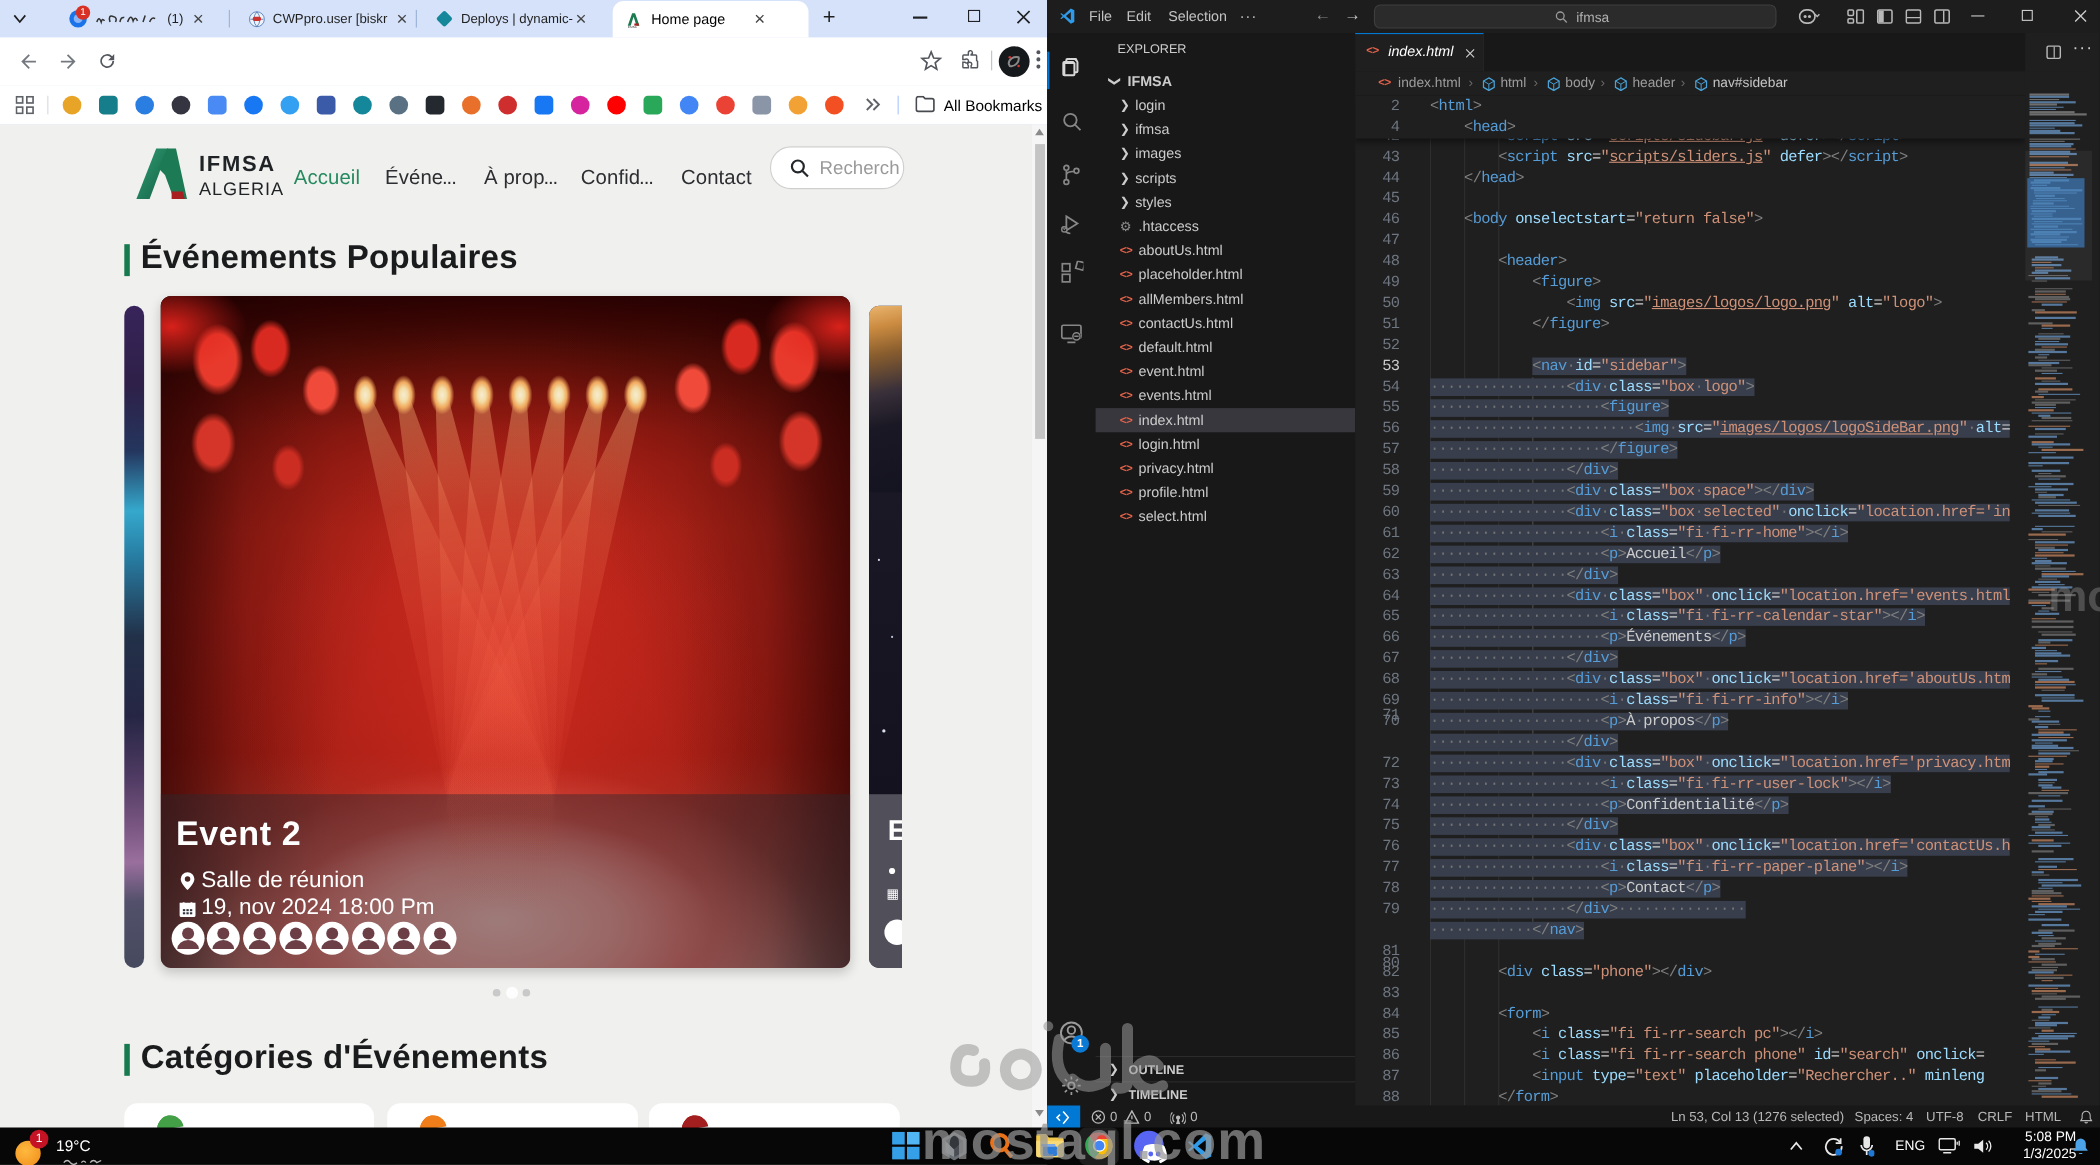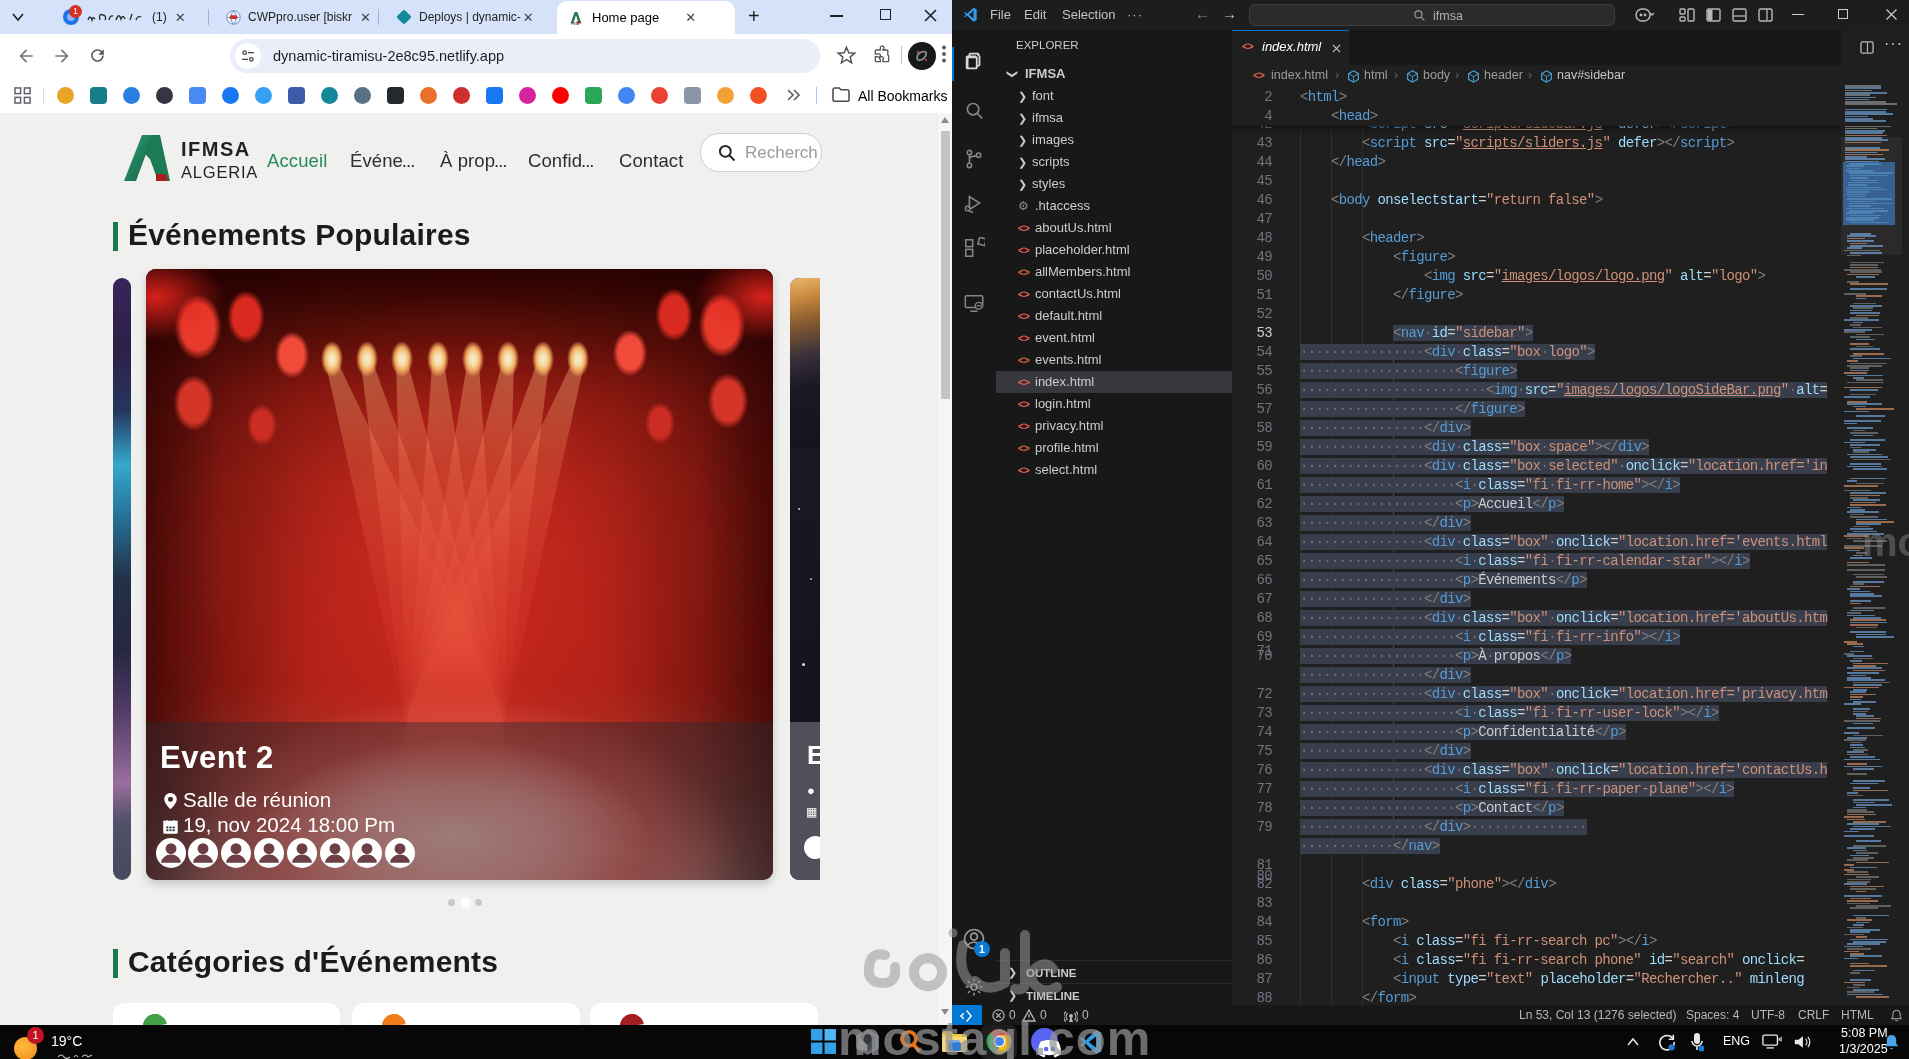--- a/index.html
+++ b/index.html
@@ -132,31 +132,20 @@
     <div id="toolbar" class="abs">
       <svg class="navic" style="left:16px;top:12px" width="20" height="20" viewBox="0 0 24 24">
           <path d="M20 11H7.8l5.6-5.6L12 4l-8 8 8 8 1.4-1.4L7.8 13H20v-2z" fill="#747980"></path>
         </svg>
       <svg class="navic" style="left:52px;top:12px" width="20" height="20" viewBox="0 0 24 24">
           <path d="M4 11h12.2l-5.6-5.6L12 4l8 8-8 8-1.4-1.4 5.6-5.6H4v-2z" fill="#747980"></path>
         </svg>
       <svg class="navic" style="left:88px;top:12px" width="19" height="19" viewBox="0 0 24 24">
           <path d="M17.65 6.35A8 8 0 1 0 20 12h-2.1a6 6 0 1 1-1.7-4.2L13 11h7V4l-2.35 2.35z" fill="#53575d"></path>
         </svg>
-      <div id="urlpill">
-        <span style="width:26px;height:26px;background:#fff;border-radius:50%;margin-left:5px;position:relative">
-          <svg style="position:absolute;left:5px;top:5px" width="16" height="16" viewBox="0 0 24 24">
-              <circle cx="7" cy="7" r="2.6" fill="none" stroke="#474b50" stroke-width="2"></circle>
-              <path d="M12 7 h9" stroke="#474b50" stroke-width="2"></path>
-              <circle cx="17" cy="17" r="2.6" fill="none" stroke="#474b50" stroke-width="2"></circle>
-              <path d="M3 17 h9" stroke="#474b50" stroke-width="2"></path>
-            </svg>
-        </span>
-        <span style="margin-left:12px">dynamic-tiramisu-2e8c95.netlify.app</span>
-      </div>
       <svg class="navic" style="left:836px;top:11px" width="21" height="21" viewBox="0 0 24 24">
           <path d="M12 2.5 l2.6 6.3 6.9 .5 -5.3 4.5 1.7 6.7 -5.9 -3.7 -5.9 3.7 1.7 -6.7 -5.3 -4.5 6.9 -.5z" fill="none" stroke="#53575d" stroke-width="1.7"></path>
         </svg>
       <svg class="navic" style="left:872px;top:11px" width="20" height="20" viewBox="0 0 24 24">
           <path d="M20 13v6a1 1 0 0 1-1 1h-6v-2.3a2.2 2.2 0 1 0-3 0V20H5a1 1 0 0 1-1-1v-5h2.3a2.2 2.2 0 1 0 0-3H4V7a1 1 0 0 1 1-1h5V3.7A2.2 2.2 0 1 1 13 5.5V6h5a1 1 0 0 1 1 1v5z" fill="none" stroke="#53575d" stroke-width="1.6"></path>
         </svg>
       <div style="position:absolute;left:901px;top:12px;width:1px;height:18px;background:#bcc0c7"></div>
       <span style="position:absolute;left:908px;top:8px;width:28px;height:28px;border-radius:50%;background:#16191c"></span>
       <svg style="position:absolute;left:914px;top:14px" width="16" height="16" viewBox="0 0 16 16">
           <path d="M3 10 C3 5 8 3 12 4 C13 8 9 13 4 12 Z" fill="none" stroke="#888" stroke-width="1.8"></path>
@@ -490,21 +479,21 @@
 
     <div id="sidebar" class="abs">
       <div style="position:absolute;left:20px;top:9px;font-size:11.5px;color:#cccccc">EXPLORER</div>
       <div style="position:absolute;left:250px;top:5px;letter-spacing:1px;color:#cccccc">···</div>
       <div class="srow" style="top:33px;">
           <span class="chev" style="position:absolute;left:12px;top:0;transform:rotate(90deg)">❯</span>
           <span style="position:absolute;left:29px;font-weight:bold">IFMSA</span>
         </div>
       <div class="srow" style="top:55px;">
           <span class="chev" style="position:absolute;left:22px">❯</span>
-          <span style="position:absolute;left:36px">font</span>
+          <span style="position:absolute;left:36px">login</span>
         </div>
       <div class="srow" style="top:77px;">
           <span class="chev" style="position:absolute;left:22px">❯</span>
           <span style="position:absolute;left:36px">ifmsa</span>
         </div>
       <div class="srow" style="top:99px;">
           <span class="chev" style="position:absolute;left:22px">❯</span>
           <span style="position:absolute;left:36px">images</span>
         </div>
       <div class="srow" style="top:121px;">

